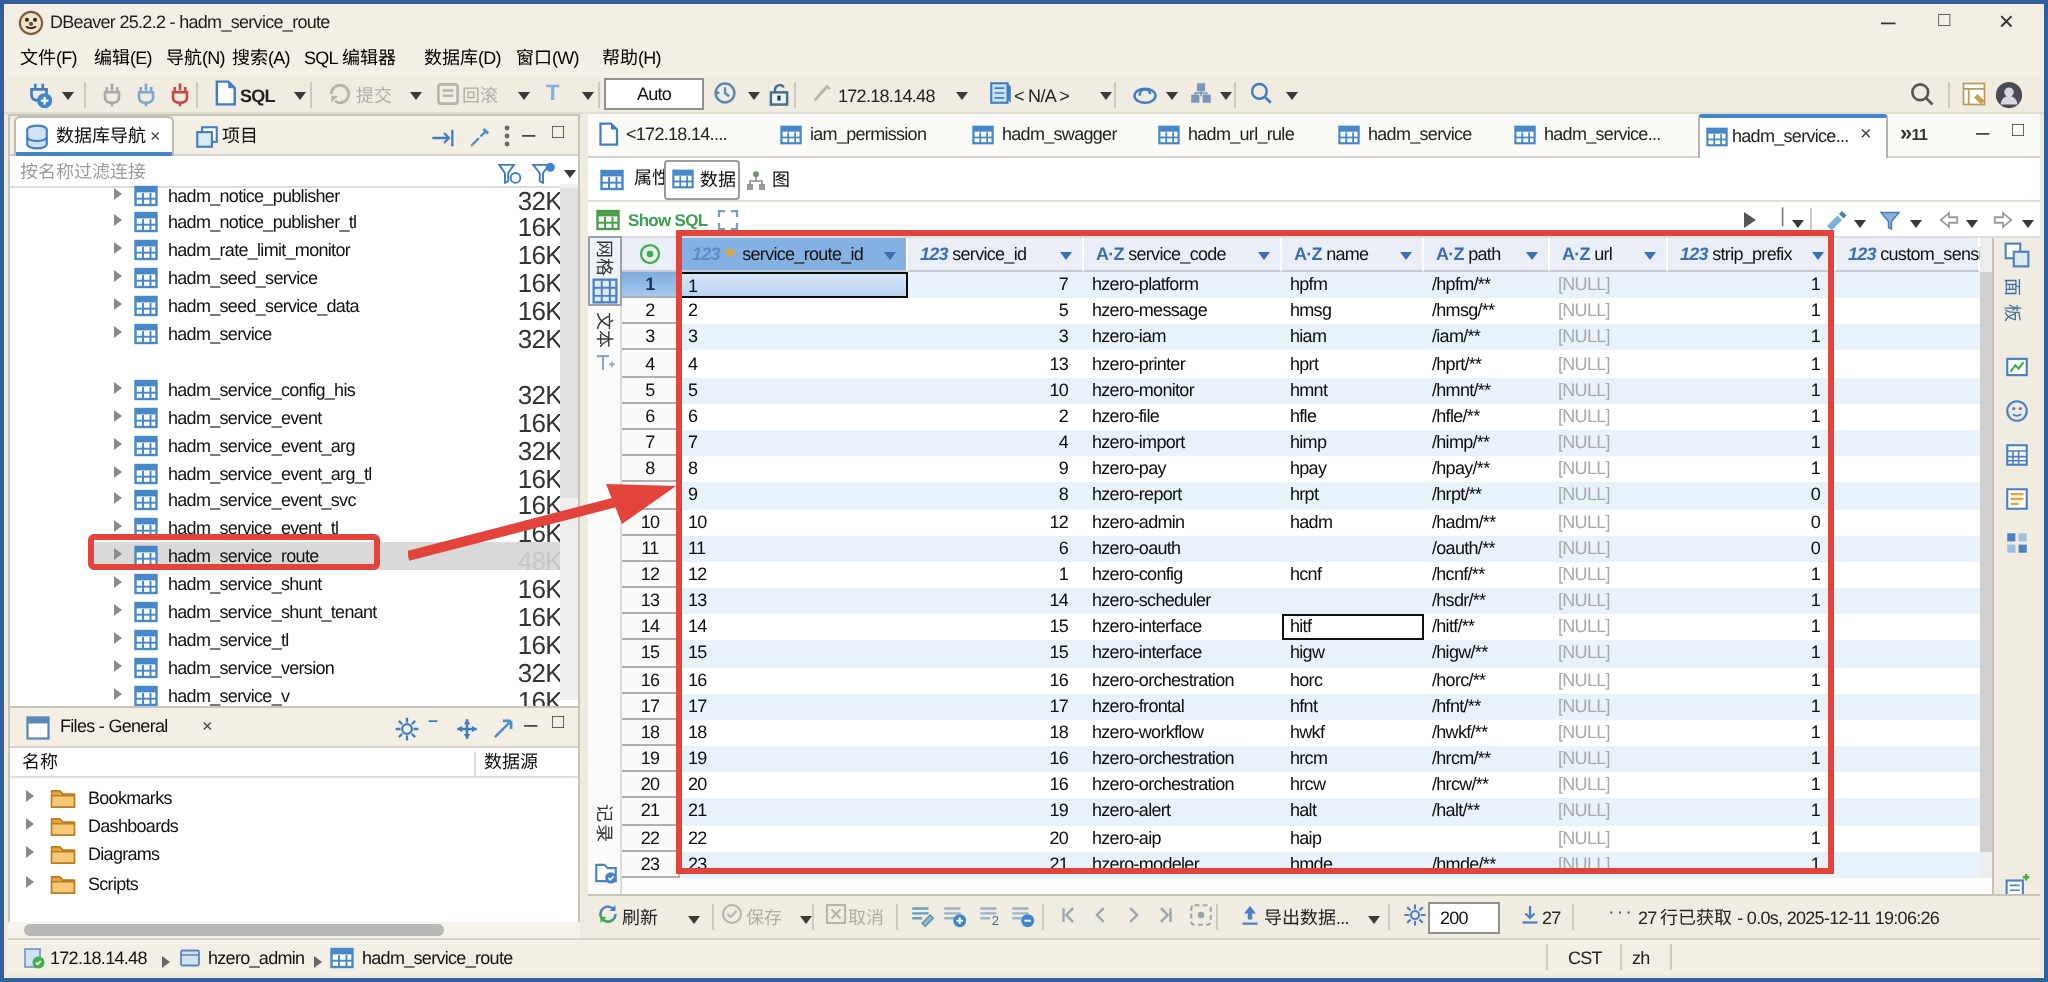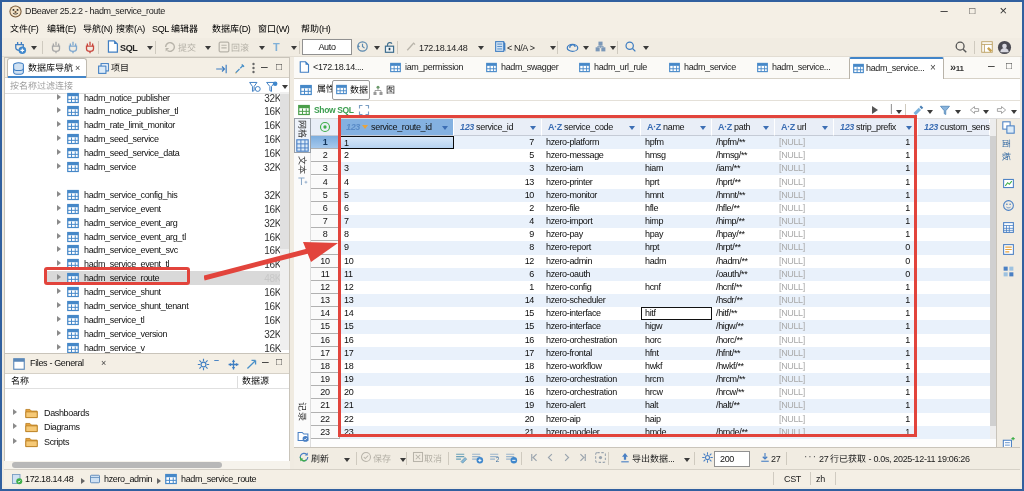--- a/index.html
+++ b/index.html
@@ -14,21 +14,21 @@
 #toolbar{position:absolute;left:0;right:0;top:36px;height:19px;background:#f1ece2;border-bottom:1px solid #e2ddd3}
 .tsep{position:absolute;top:3px;width:1px;height:13px;background:#cfcabf}
 .drop{display:inline-block;width:0;height:0;border-left:3.2px solid transparent;border-right:3.2px solid transparent;border-top:4.2px solid #3a3a3a;vertical-align:2px}
 #leftpanel{position:absolute;left:2px;top:55px;width:286px;bottom:113px;background:#fff;border:1px solid #c9c4ba}
 #lp-tabs{position:absolute;left:0;right:0;top:0;height:20px;background:#f4efe5;border-bottom:1px solid #d6d1c7}
 .lp-tab-active{position:absolute;left:2px;top:0;height:20px;background:#fff;border:1px solid #c0bbb1;border-bottom:none;border-radius:3px 3px 0 0}
 .lp-tab-active:after{content:"";position:absolute;left:0;right:0;bottom:0;height:2px;background:#4285c8}
 #lp-filter{position:absolute;left:0;right:0;top:20px;height:16px;background:#fff;border-bottom:1px solid #ddd}
 #lp-tree{position:absolute;left:0;right:0;top:34px;bottom:0;overflow:hidden}
 .trow{position:absolute;left:0;width:280px;height:13.5px;font-size:9px;white-space:nowrap}
-.tsize{position:absolute;width:40px;text-align:right;font-size:10px;color:#333}
+.tsize{position:absolute;width:40px;text-align:right;font-size:13px;color:#333}
 #filespanel{position:absolute;left:2px;top:351px;width:286px;height:119px;background:#fff;border:1px solid #c9c4ba}
 #rightarea{position:absolute;left:292px;top:55px;right:2px;bottom:42px;background:#fff}
 #edtabs{position:absolute;left:0;right:0;top:0;height:22px;background:#fbfaf7;border-bottom:1px solid #d6d1c7}
 .edtab{position:absolute;top:5px;height:18px;font-size:9px;color:#222;white-space:nowrap}
 .edtab-active{position:absolute;top:0;height:22px;background:#fff;border:1px solid #b8b3a9;border-top:2px solid #4285c8;border-bottom:none;border-radius:2px 2px 0 0}
 
 #subtabs{position:absolute;left:0;right:0;top:22px;height:22px;background:#fff;border-bottom:1px solid #e4e0d8}
 #filterbar{position:absolute;left:0;right:0;top:44px;height:18px;background:#fff;border-bottom:1px solid #ddd}
 #grid{position:absolute;left:0;right:0;top:62px;bottom:0;background:#fff}
 #lstrip{position:absolute;left:0;top:0;width:17px;bottom:0;background:#fbfbfb;border-right:1px solid #ddd}
@@ -582,20 +582,28 @@
         <div class="abs" style="left:6px;top:2px;font-size:9px"><svg class="k " style="width:2em;height:1em" viewBox="0 0 2000 1000">
             <use href="#u540d" x="0"></use>
             <use href="#u79f0" x="1000"></use>
           </svg></div>
         <div class="abs" style="left:237px;top:2px;font-size:9px"><svg class="k " style="width:3em;height:1em" viewBox="0 0 3000 1000">
             <use href="#u6570" x="0"></use>
             <use href="#u636e" x="1000"></use>
             <use href="#u6e90" x="2000"></use>
           </svg></div>
         <div style="position:absolute;left:232px;top:2px;width:1px;height:12px;background:#ddd"></div>
+      </div>
+      <div class="trow" style="top:38px;left:0;width:280px">
+        <span style="position:absolute;left:8px;top:3px;width:0;height:0;border-top:3.5px solid transparent;border-bottom:3.5px solid transparent;border-left:4.5px solid #8a8a8a"></span>
+        <svg style="position:absolute;left:20px;top:1px;width:13px;height:13px" viewBox="0 0 16 16">
+          <path d="M1 3h5l2 2h7v8H1z" fill="#e8a33d" stroke="#b97f22" stroke-width="1"></path>
+          <path d="M1 6h14v7H1z" fill="#f6c976" stroke="#b97f22" stroke-width="1"></path>
+        </svg>
+        <span style="position:absolute;left:39px;top:2px">Bookmarks</span>
       </div>
       <div class="trow" style="top:66.4px;left:0;width:280px">
         <span style="position:absolute;left:8px;top:3px;width:0;height:0;border-top:3.5px solid transparent;border-bottom:3.5px solid transparent;border-left:4.5px solid #8a8a8a"></span>
         <svg style="position:absolute;left:20px;top:1px;width:13px;height:13px" viewBox="0 0 16 16">
           <path d="M1 3h5l2 2h7v8H1z" fill="#e8a33d" stroke="#b97f22" stroke-width="1"></path>
           <path d="M1 6h14v7H1z" fill="#f6c976" stroke="#b97f22" stroke-width="1"></path>
         </svg>
         <span style="position:absolute;left:39px;top:2px">Diagrams</span>
       </div>
       <div class="trow" style="top:52.2px;left:0;width:280px">

